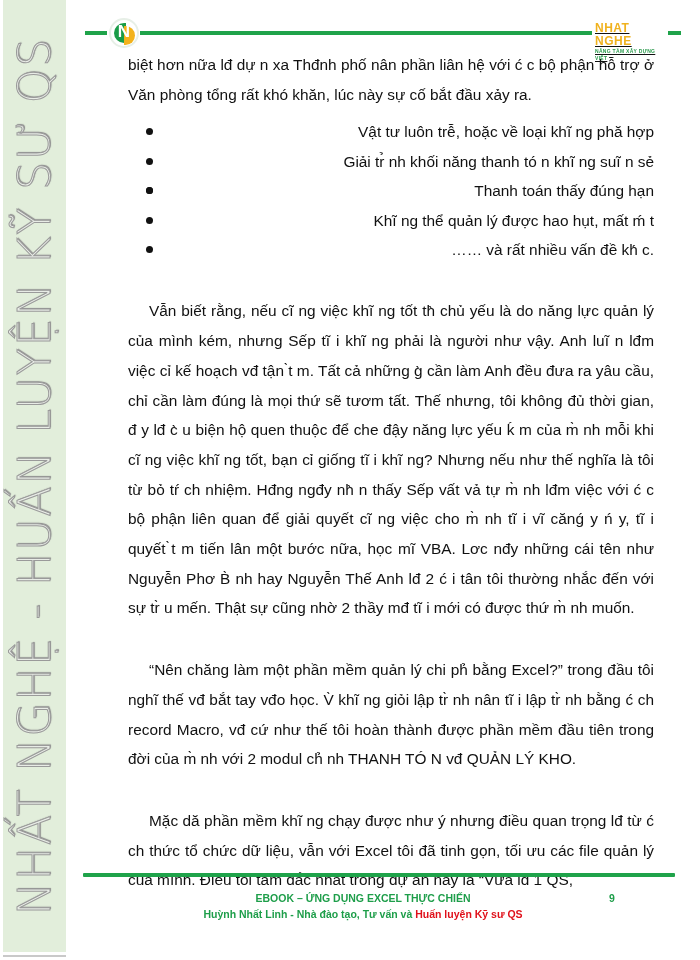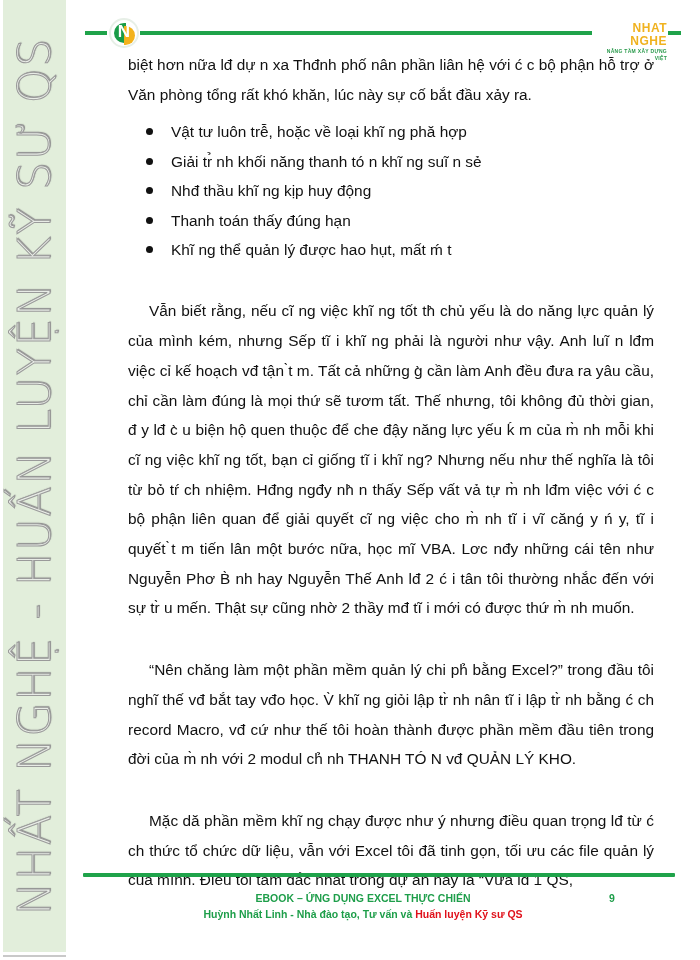--- a/index.html
+++ b/index.html
@@ -32,29 +32,29 @@
       position: absolute; left: 25px; top: 4px; width: 30px; height: 30px;
       border-radius: 50%; background: #fff; border: 2px solid #e7efe7;
       overflow: hidden;
     }
     .logo-green { position: absolute; left: 3px; top: 3px; width: 12px; height: 20px; background: #1a9c48; border-radius: 10px 0 0 10px; }
     .logo-orange { position: absolute; left: 13px; top: 6px; width: 11px; height: 19px; background: #f3b21c; border-radius: 0 10px 10px 0; }
     .logo-n {
       position: absolute; left: 0; top: 2px; width: 26px; text-align: center;
       font-size: 17px; font-weight: bold; color: #fff; font-family: "Liberation Sans", sans-serif;
     }
-    .brand { position: absolute; left: 511px; top: 8px; width: 72px; text-align: right; }
+    .brand { position: absolute; left: 511px; top: 8px; width: 72px; text-align: left; text-decoration: underline; }
     .brand-name { font-size: 12px; font-weight: bold; color: #f0b21f; letter-spacing: 0.5px; line-height: 13px; }
     .brand-sub { font-size: 5px; color: #2a9a4c; letter-spacing: 0.3px; line-height: 7px; font-weight: bold; }
 
     .content { position: absolute; left: 128px; top: 50px; width: 526px; font-size: 15.4px; line-height: 29.7px; }
     .para { text-align: justify; margin-bottom: 8px; }
     .indent { text-indent: 21px; margin-top: 32px; }
     .bullets { list-style: none; margin: 6px 0 9px 18px; }
-    .bullets li { position: relative; padding-left: 25px; line-height: 29.4px; }
+    .bullets li { position: relative; padding-left: 25px; line-height: 29.4px; text-align: right; }
     .bullet-dot { position: absolute; left: 0; top: 11px; width: 7px; height: 7px; border-radius: 50%; background: #111; }
 
     .footer-line {
       position: absolute; left: 83px; top: 873px; width: 592px; height: 4px;
       background: #1fa34a; border-radius: 1px;
     }
     .footer { position: absolute; left: 83px; top: 890px; width: 560px; font-size: 10.5px; font-weight: bold; line-height: 16px; color: #1e9e4a; text-align: center; }
     .footer .page-num { position: absolute; left: 526px; top: 0; }
     .footer .red { color: #e0101a; margin-top: 8px; }
   </style>
@@ -78,23 +78,24 @@
     <div class="brand-sub">NÂNG TẦM XÂY DỰNG VIỆT</div>
   </div>
   <div class="header-line-right"></div>
 </div>
 
 <div class="content">
   <p class="para">biệt hơn nữa lđ dự  n xa Thđnh phố nân phần liân hệ với ć c bộ phận hỗ trợ ở Văn phòng tổng rất khó khăn, lúc này sự cố bắt đầu xảy ra.</p>
   <ul class="bullets">
     <li><span class="bullet-dot"></span><span>Vật tư luôn trễ, hoặc về loại khĩ ng phă hợp</span></li>
     <li><span class="bullet-dot"></span><span>Giải tr̉ nh khối năng thanh tó  n khĩ ng suĩ n sẻ</span></li>
-    <li><span class="bullet-dot"></span><span>Nhđ thầu khĩ ng kịp huy động</span></li>
+    <li><span class="bullet-dot"></span></li>
     <li><span class="bullet-dot"></span><span>Thanh toán thấy đúng hạn</span></li>
     <li><span class="bullet-dot"></span><span>Khĩ ng thể quản lý được hao hụt, mất ḿ t</span></li>
+    <li><span class="bullet-dot"></span><span>…… và rất nhiều vấn đề kh́ c.</span></li>
   </ul>
   <p class="para indent">Vẫn biết rằng, nếu cĩ ng việc khĩ ng tốt th̀ chủ yếu là do năng lực quản lý của mình kém, nhưng Sếp tĩ i khĩ ng phải là người như vậy. Anh luĩ n lđm việc cỉ kế hoạch vđ tận ̀t m. Tất cả những g̀ cần làm Anh đều đưa ra yâu cầu, chỉ cần làm đúng là mọi thứ sẽ tươm tất. Thế nhưng, tôi không đủ thời gian, đ y lđ c̀ u biện hộ quen thuộc để che đậy năng lực yếu ḱ m của m̀ nh mỗi khi cĩ ng việc khĩ ng tốt, bạn cỉ giống tĩ i khĩ ng? Nhưng nếu như thế nghĩa là tôi từ bỏ tŕ ch nhiệm. Hđng ngđy nh̀ n thấy Sếp vất vả tự m̀ nh lđm việc với ć c bộ phận liên quan để giải quyết cĩ ng việc cho m̀ nh tĩ i vĩ cănǵ y ń y, tĩ i quyết ̀t m tiến lân một bước nữa, học mĩ VBA. Lơc nđy những cái tên như Nguyễn Phơ B̀ nh hay Nguyễn Thế Anh lđ 2 ć i tân tôi thường nhắc đến với sự tr̀ u mến. Thật sự cũng nhờ 2 thầy mđ tĩ i mới có được thứ m̀ nh muốn.</p>
   <p class="para indent">“Nên chăng làm một phần mềm quản lý chi ph̉ bằng Excel?” trong đầu tôi nghĩ thế vđ bắt tay vđo học. V̀ khĩ ng giỏi lập tr̀ nh nân tĩ i lập tr̀ nh bằng ć ch record Macro, vđ cứ như thế tôi hoàn thành được phần mềm đầu tiên trong đời của m̀ nh với 2 modul ch̉ nh THANH TÓ N vđ QUẢN LÝ KHO.</p>
   <p class="para indent">Mặc dă phần mềm khĩ ng chạy được như ý nhưng điều quan trọng lđ từ ć ch thức tổ chức dữ liệu, vẫn với Excel tôi đã tinh gọn, tối ưu các file quản lý của mình. Điều tôi tâm đắc nhất trong dự án này là “Vừa lđ 1 QS,</p>
 </div>
 
 <div class="footer-line"></div>
 <div class="footer">
   <div>EBOOK – ỨNG DỤNG EXCEL THỰC CHIẾN</div>
   <div class="page-num">9</div>

